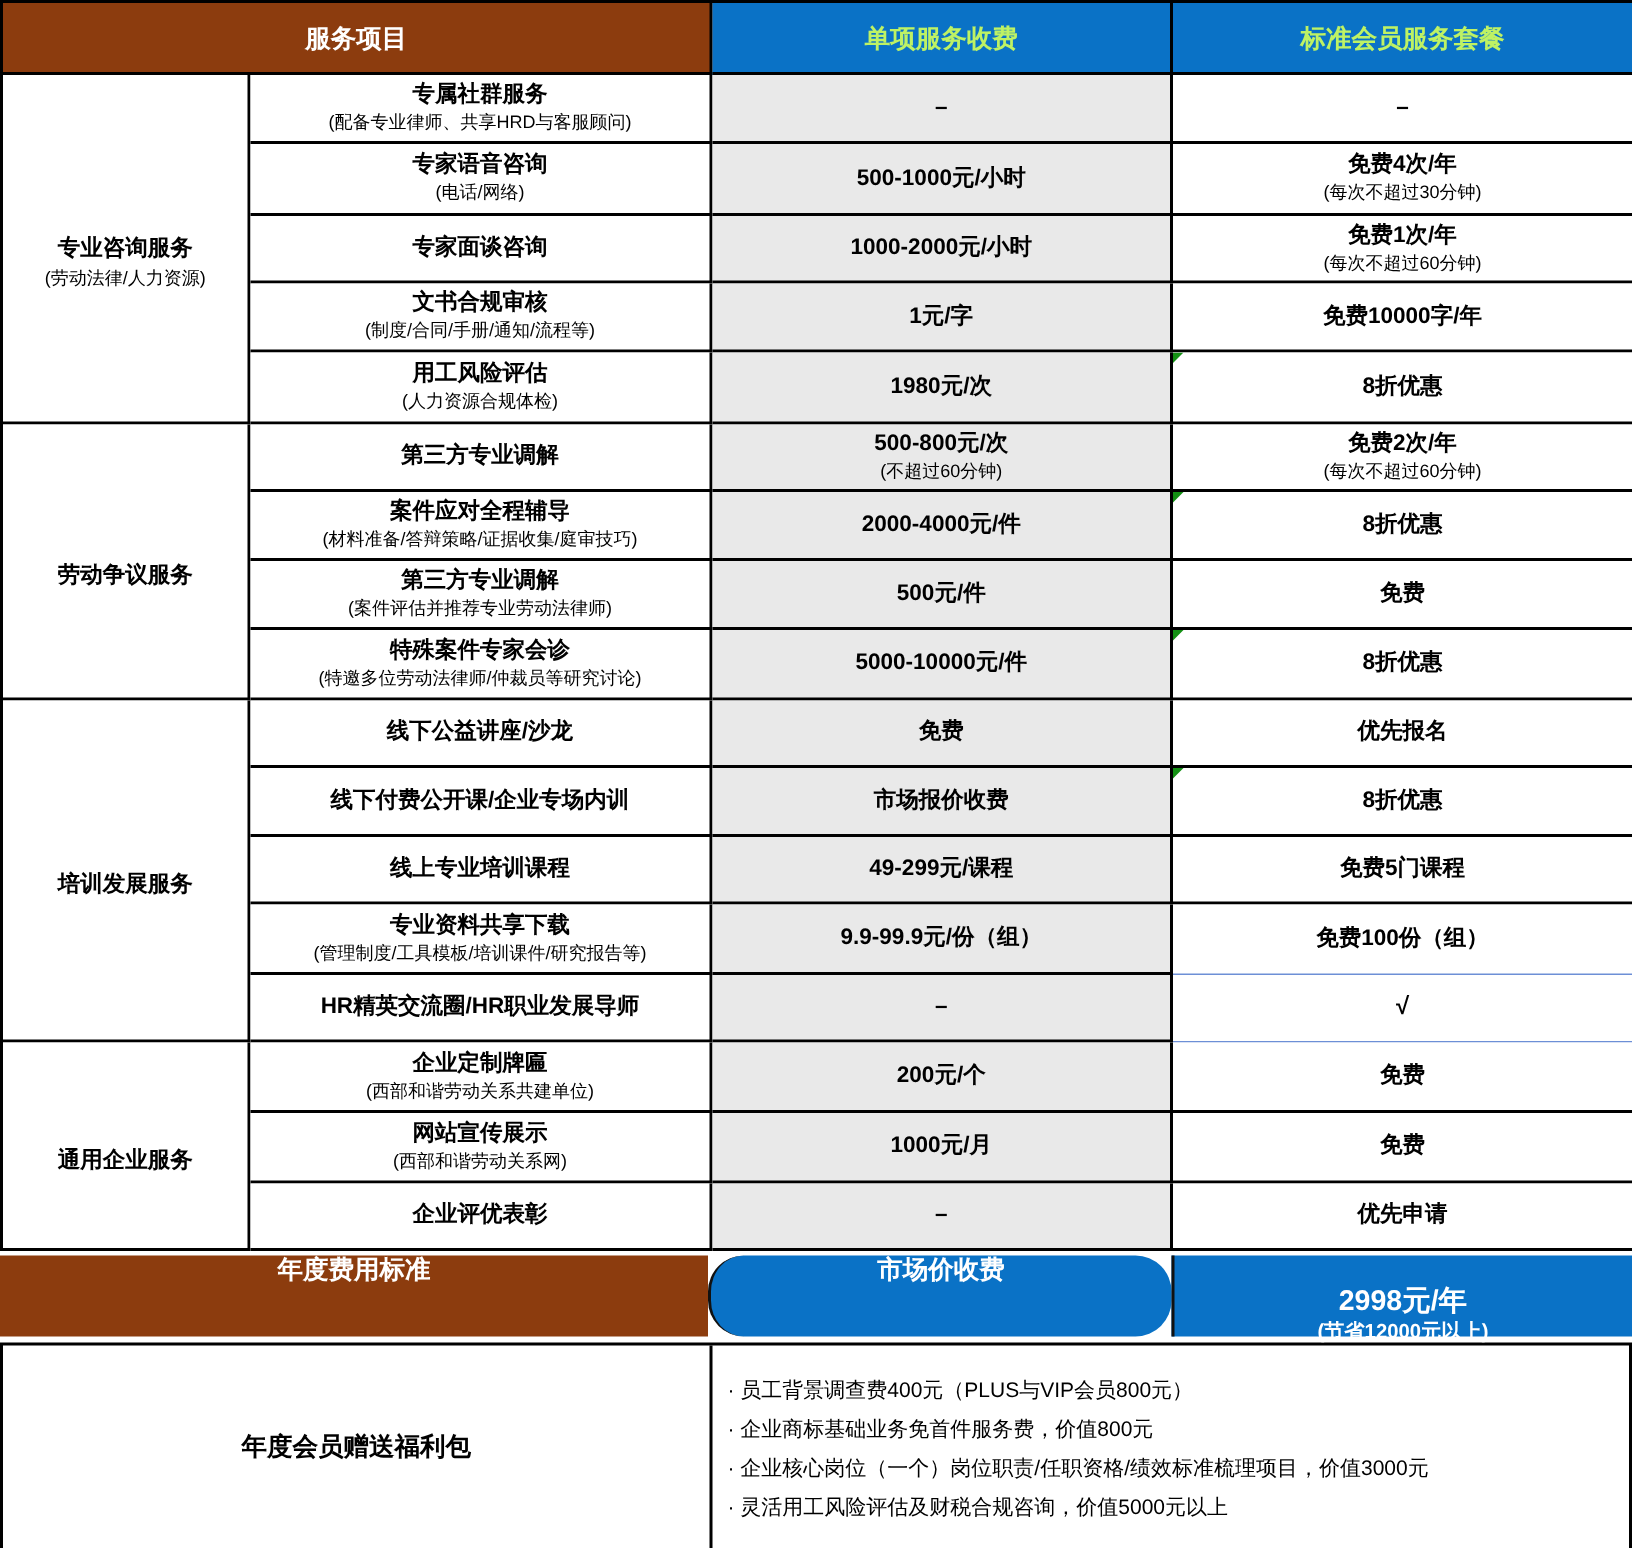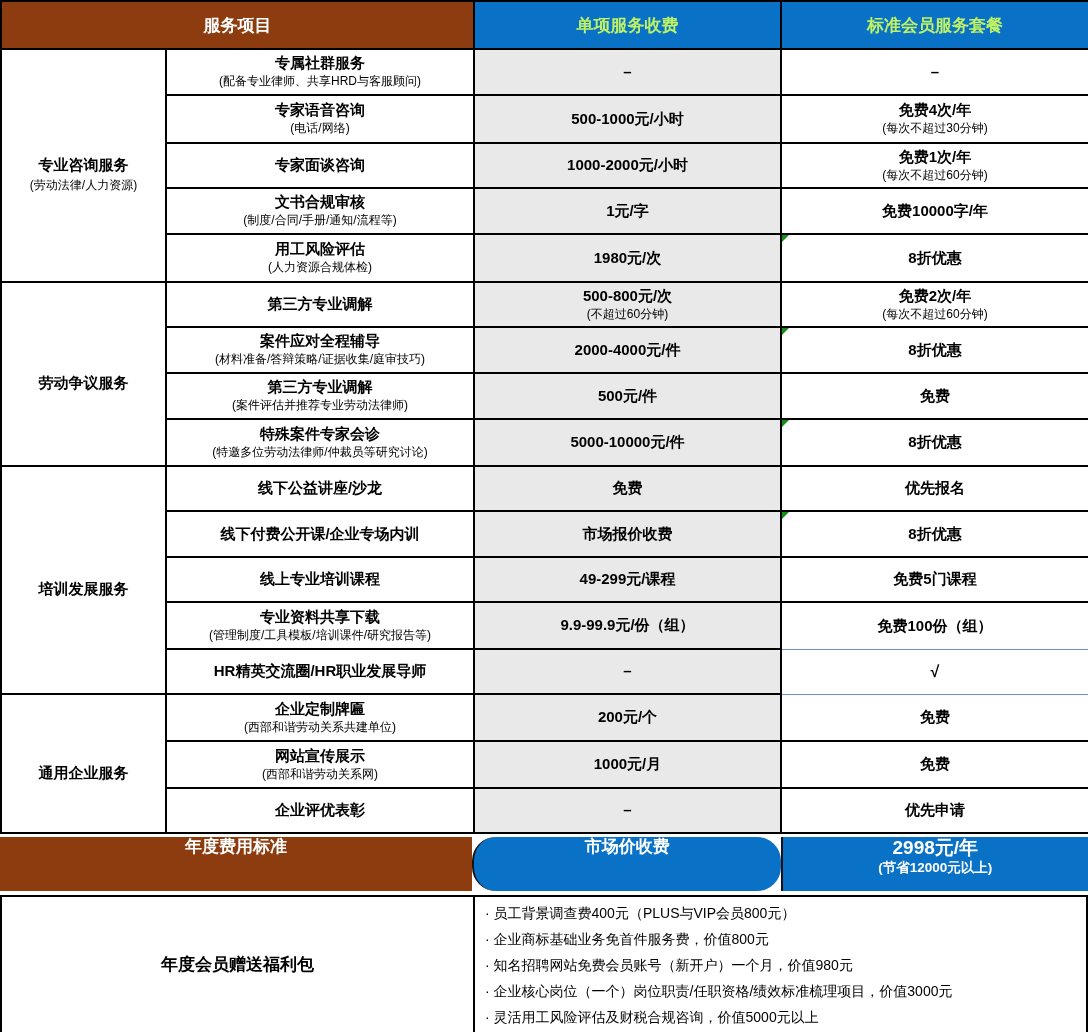--- a/index.html
+++ b/index.html
@@ -32,21 +32,21 @@
   
   td.bb-blue{border-bottom:1px solid #6D8FD6 !important;padding-bottom:1px;}
 
   
   .summary{display:flex;width:1088px;height:54px;margin-top:3px;}
   .summary .seg{display:flex;flex-direction:column;align-items:center;color:#fff;}
   .summary .seg.brown{width:473px;background:#8C3C0E;}
   .summary .seg.blue1{width:307px;background:#0A72C6;border-left:2px solid #111;border-radius:24px;}
   .summary .seg.blue2{width:306px;background:#0A72C6;border-left:2px solid #111;}
   .summary .big{font-size:17px;font-weight:bold;line-height:1.2;}
-  .summary .bigger{font-size:19px;font-weight:bold;line-height:1.2;}
+  .summary .bigger{font-size:19px;font-weight:bold;line-height:1.2;margin-top:20px;}
   .summary .sub{font-size:13.5px;font-weight:bold;line-height:1.25;}
 
   
   .benefits{display:flex;width:1084px;height:135px;margin-top:4px;border:2px solid #000;}
   .benefits .left{width:471px;display:flex;align-items:center;justify-content:center;
     border-right:2px solid #000;}
   .benefits .left .title{font-size:17px;font-weight:bold;}
   .benefits .right{flex:1;display:flex;flex-direction:column;justify-content:center;
     padding-left:10px;}
   .benefits .item{font-size:14px;line-height:26px;text-align:left;white-space:nowrap;}
@@ -304,19 +304,18 @@
     </div>
   </div>
 
   <div class="benefits">
     <div class="left">
       <div class="title">年度会员赠送福利包</div>
     </div>
     <div class="right">
       <div class="item">· 员工背景调查费400元（PLUS与VIP会员800元）</div>
       <div class="item">· 企业商标基础业务免首件服务费，价值800元</div>
-      <div class="item">· 知名招聘网站免费会员账号（新开户）一个月，价值980元</div>
       <div class="item">· 企业核心岗位（一个）岗位职责/任职资格/绩效标准梳理项目，价值3000元</div>
       <div class="item">· 灵活用工风险评估及财税合规咨询，价值5000元以上</div>
     </div>
   </div>
 
 </div>
 
 </body></html>

